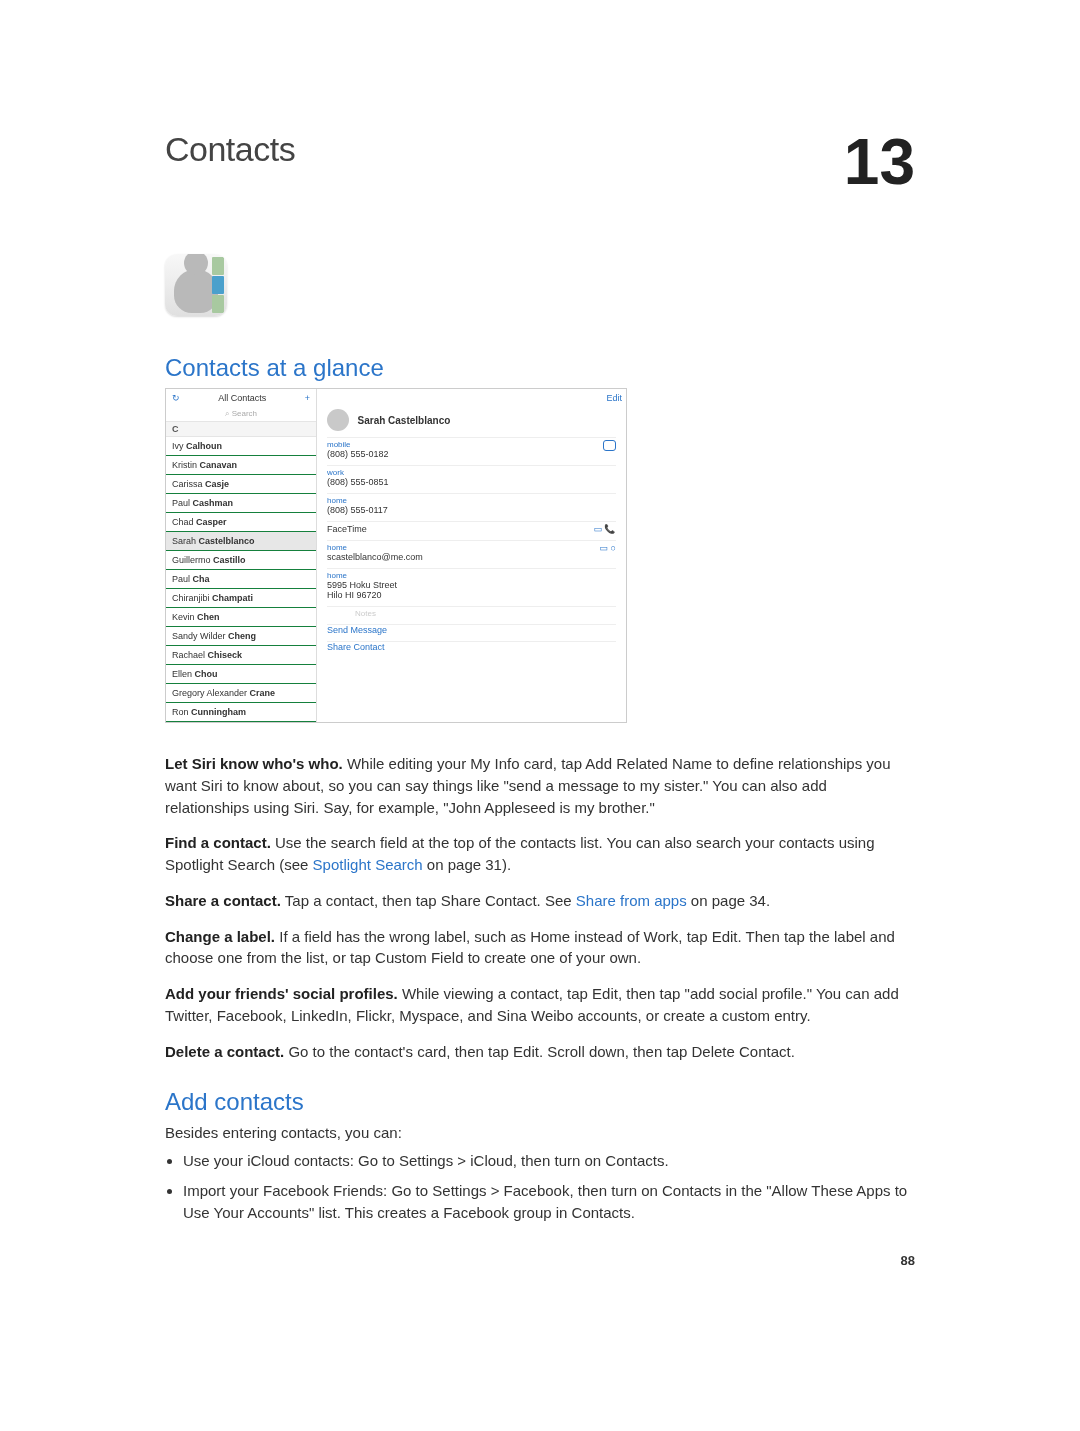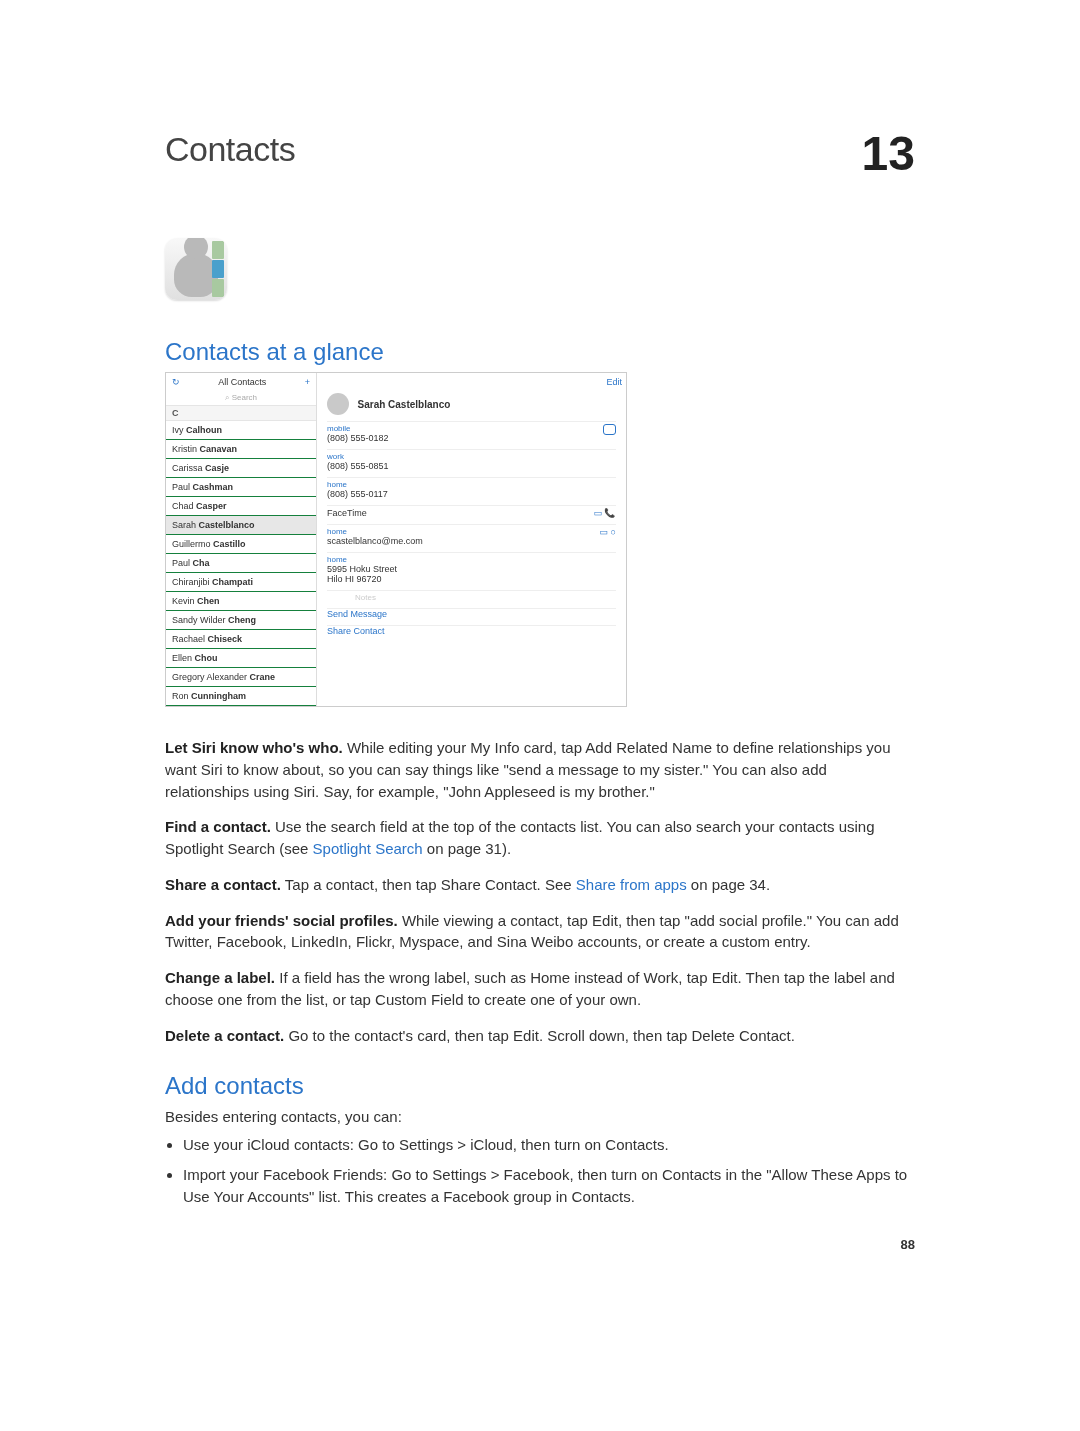--- a/index.html
+++ b/index.html
@@ -19,21 +19,21 @@
     align-items: flex-start;
     margin-bottom: 60px;
   }
   .chapter-title {
     font-size: 34px;
     font-weight: 400;
     color: #444;
     letter-spacing: -0.5px;
   }
   .chapter-number {
-    font-size: 48px;
+    font-size: 64px;
     font-weight: 700;
     color: #222;
     line-height: 1;
   }
   .app-icon {
     width: 62px;
     height: 62px;
     border-radius: 12px;
     background: linear-gradient(#f8f8f8, #e0e0e0);
     display: flex;
@@ -328,22 +328,22 @@
         </div>
         <span class="sc-action-link">Send Message</span>
         <span class="sc-action-link">Share Contact</span>
       </div>
     </div>
   </div>
 
   <p class="body"><strong>Let Siri know who's who.</strong><span> While editing your My Info card, tap Add Related Name to define relationships you want Siri to know about, so you can say things like "send a message to my sister." You can also add relationships using Siri. Say, for example, "John Appleseed is my brother."</span></p>
   <p class="body"><strong>Find a contact.</strong><span> Use the search field at the top of the contacts list. You can also search your contacts using Spotlight Search (see </span><a class="inline-link">Spotlight Search</a><span> on page 31).</span></p>
   <p class="body"><strong>Share a contact.</strong><span> Tap a contact, then tap Share Contact. See </span><a class="inline-link">Share from apps</a><span> on page 34.</span></p>
+  <p class="body"><strong>Change a label.</strong><span> If a field has the wrong label, such as Home instead of Work, tap Edit. Then tap the label and choose one from the list, or tap Custom Field to create one of your own.</span></p>
   <p class="body"><strong>Add your friends' social profiles.</strong><span> While viewing a contact, tap Edit, then tap "add social profile." You can add Twitter, Facebook, LinkedIn, Flickr, Myspace, and Sina Weibo accounts, or create a custom entry.</span></p>
-  <p class="body"><strong>Change a label.</strong><span> If a field has the wrong label, such as Home instead of Work, tap Edit. Then tap the label and choose one from the list, or tap Custom Field to create one of your own.</span></p>
   <p class="body"><strong>Delete a contact.</strong><span> Go to the contact's card, then tap Edit. Scroll down, then tap Delete Contact.</span></p>
 
   <h2 class="section-heading" style="margin-top:26px;">Add contacts</h2>
   <p class="intro" style="margin-bottom:6px;">Besides entering contacts, you can:</p>
   <ul class="bullets" id="add-bullets">
       <li><i class="lead" style="font-style: normal;">Use your iCloud contacts:</i>  Go to Settings &gt; iCloud, then turn on Contacts.</li>
       <li><i class="lead" style="font-style: normal;">Import your Facebook Friends:</i>  Go to Settings &gt; Facebook, then turn on Contacts in the "Allow These Apps to Use Your Accounts" list. This creates a Facebook group in Contacts.</li>
     </ul>
 
   <div class="page-number">88</div>

